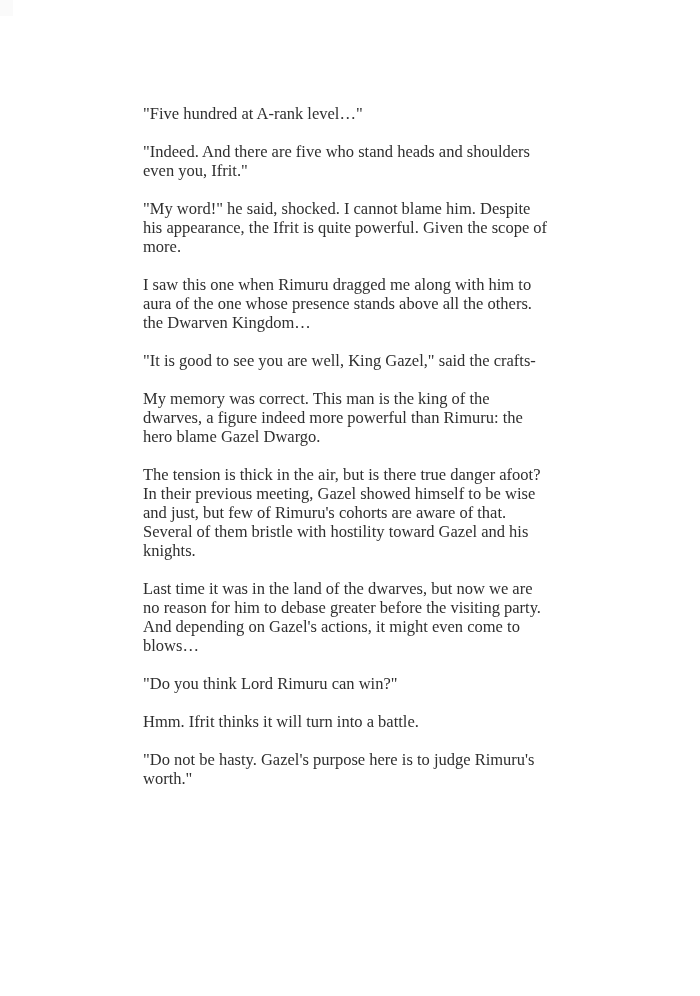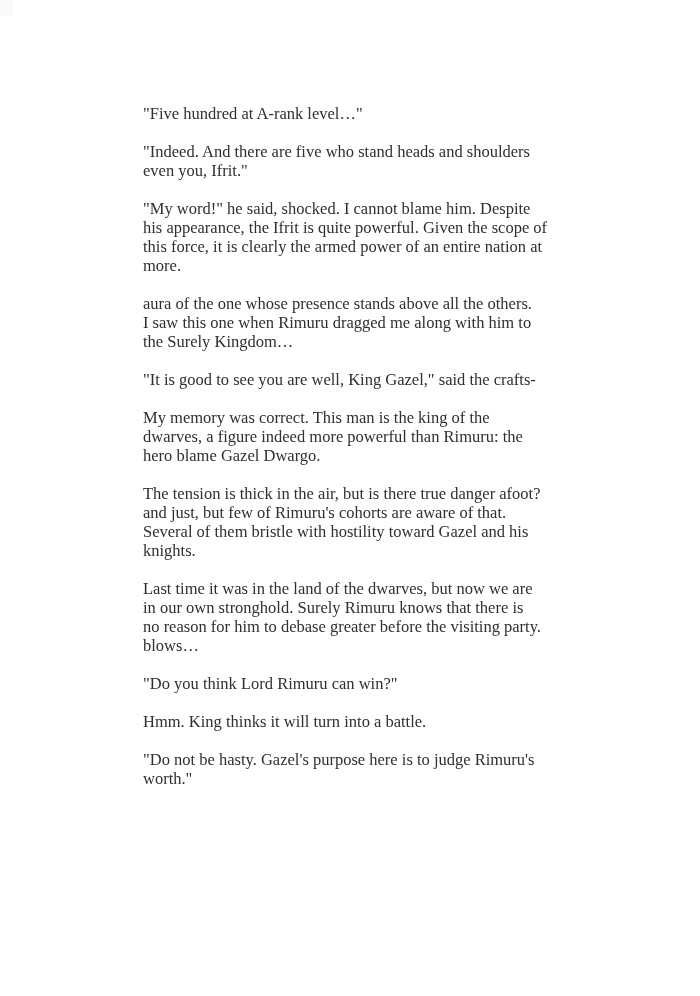--- a/index.html
+++ b/index.html
@@ -41,52 +41,52 @@
       <div class="paragraph">
         <div class="text-line">"Five hundred at A-rank level…"</div>
       </div>
       <div class="paragraph">
         <div class="text-line">"Indeed. And there are five who stand heads and shoulders</div>
         <div class="text-line">even you, Ifrit."</div>
       </div>
       <div class="paragraph">
         <div class="text-line">"My word!" he said, shocked. I cannot blame him. Despite</div>
         <div class="text-line">his appearance, the Ifrit is quite powerful. Given the scope of</div>
-        <div class="text-line">this force, it is clearly the armed power of an entire nation at</div>
         <div class="text-line">more.</div>
       </div>
       <div class="paragraph">
+        <div class="text-line">I saw this one when Rimuru dragged me along with him to</div>
         <div class="text-line">aura of the one whose presence stands above all the others.</div>
-        <div class="text-line">I saw this one when Rimuru dragged me along with him to</div>
-        <div class="text-line">the Surely Kingdom…</div>
+        <div class="text-line">the Dwarven Kingdom…</div>
       </div>
       <div class="paragraph">
         <div class="text-line">"It is good to see you are well, King Gazel," said the crafts-</div>
       </div>
       <div class="paragraph">
         <div class="text-line">My memory was correct. This man is the king of the</div>
         <div class="text-line">dwarves, a figure indeed more powerful than Rimuru: the</div>
         <div class="text-line">hero blame Gazel Dwargo.</div>
       </div>
       <div class="paragraph">
         <div class="text-line">The tension is thick in the air, but is there true danger afoot?</div>
+        <div class="text-line">In their previous meeting, Gazel showed himself to be wise</div>
         <div class="text-line">and just, but few of Rimuru's cohorts are aware of that.</div>
         <div class="text-line">Several of them bristle with hostility toward Gazel and his</div>
         <div class="text-line">knights.</div>
       </div>
       <div class="paragraph">
         <div class="text-line">Last time it was in the land of the dwarves, but now we are</div>
-        <div class="text-line">in our own stronghold. Surely Rimuru knows that there is</div>
         <div class="text-line">no reason for him to debase greater before the visiting party.</div>
+        <div class="text-line">And depending on Gazel's actions, it might even come to</div>
         <div class="text-line">blows…</div>
       </div>
       <div class="paragraph">
         <div class="text-line">"Do you think Lord Rimuru can win?"</div>
       </div>
       <div class="paragraph">
-        <div class="text-line">Hmm. King thinks it will turn into a battle.</div>
+        <div class="text-line">Hmm. Ifrit thinks it will turn into a battle.</div>
       </div>
       <div class="paragraph">
         <div class="text-line">"Do not be hasty. Gazel's purpose here is to judge Rimuru's</div>
         <div class="text-line">worth."</div>
       </div>
     </div>
 </div>
 
 </body></html>

